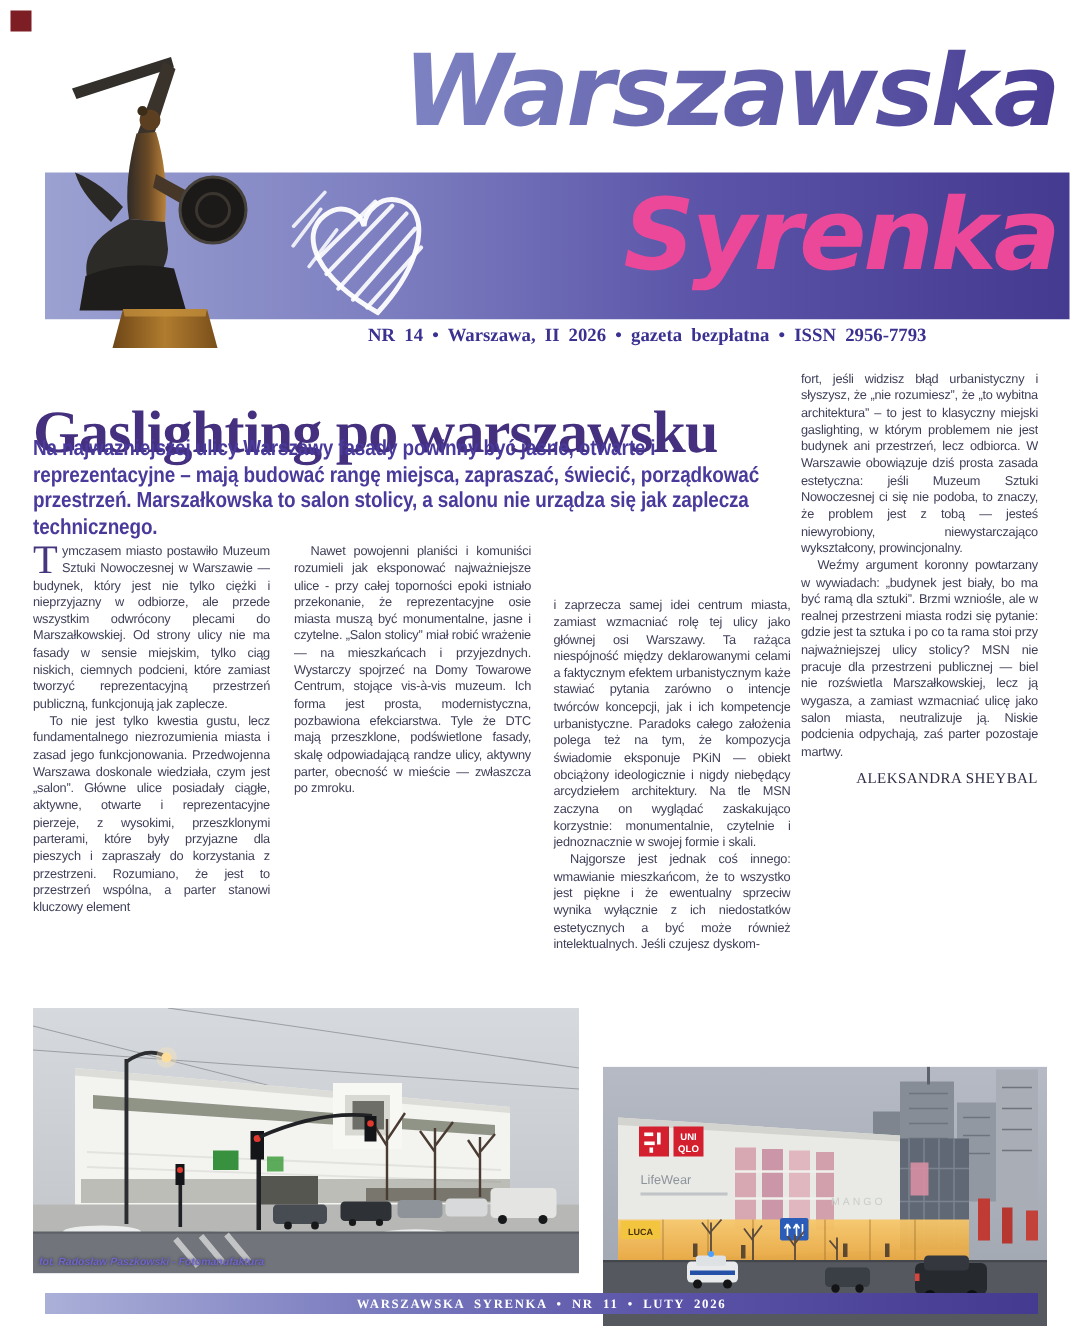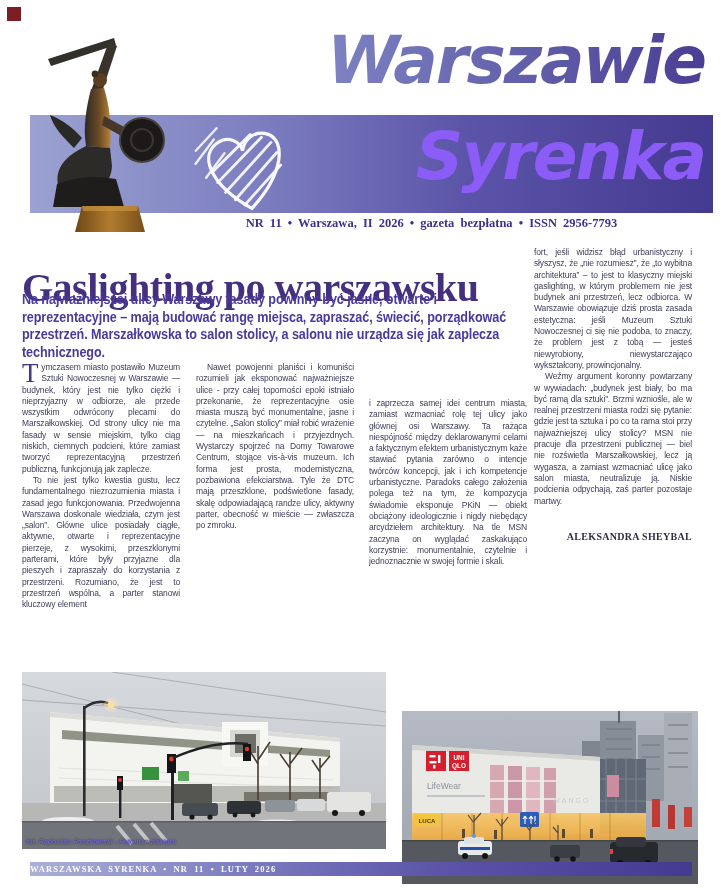--- a/index.html
+++ b/index.html
@@ -7,65 +7,65 @@
         font-family:"Liberation Sans",sans-serif;}
   
   .corner-mark{position:absolute;left:7px;top:7px;width:14px;height:14px;background:#7d1d24;}
   .band{position:absolute;left:30px;top:115px;width:683px;height:98px;
         background:linear-gradient(90deg,#9ba2d1 0%,#7e80c1 32%,#5b54a8 64%,#443a90 100%);}
   .mast-title1{position:absolute;right:16px;top:28px;font-family:"DejaVu Sans",sans-serif;
         font-style:italic;font-weight:bold;font-size:66px;letter-spacing:-2px;line-height:1;
         color:#5a54a5;background:linear-gradient(90deg,#7d83c2,#4a3e94);
         -webkit-background-clip:text;background-clip:text;-webkit-text-fill-color:transparent;}
   .mast-title2{position:absolute;right:16px;top:124px;font-family:"DejaVu Sans",sans-serif;
-        font-style:italic;font-weight:bold;font-size:66px;letter-spacing:-2px;line-height:1;color:#8b5cf6;}
+        font-style:italic;font-weight:bold;font-size:66px;letter-spacing:-2px;line-height:1;color:#ec4899;}
   .issue-line{position:absolute;left:30px;top:213px;width:683px;height:20px;background:#fff;
         color:#3b3191;font-family:"Liberation Serif",serif;font-weight:bold;font-size:12.5px;
         line-height:20px;text-align:center;padding-left:120px;box-sizing:border-box;word-spacing:3px;}
   .statue{position:absolute;left:24px;top:16px;width:156px;height:216px;}
   .heart{position:absolute;left:190px;top:114px;width:108px;height:108px;transform:rotate(-8deg);}
   
   .headline{position:absolute;left:22px;top:240px;width:510px;font-family:"Liberation Serif",serif;
         font-weight:bold;font-size:40px;letter-spacing:-0.5px;color:#44307f;line-height:1.05;}
   .lede{position:absolute;left:22px;top:291px;width:586px;transform:scaleX(0.87);transform-origin:left top;
         font-weight:bold;font-size:14.5px;line-height:17.5px;color:#4a3a9b;letter-spacing:-0.1px;}
   .col{position:absolute;width:158px;font-size:8.5px;line-height:11.3px;color:#3e3e58;
        text-align:justify;letter-spacing:-0.15px;overflow:hidden;}
   .col p{margin:0;text-indent:11px;}
   .col p.cont,.col p.lead{text-indent:0;}
   .dropcap{float:left;font-family:"Liberation Serif",serif;font-size:27px;line-height:21px;
        color:#46357f;padding:1px 3px 0 0;}
-  .author{margin-top:24px;text-align:right;font-family:"Liberation Serif",serif;
-       font-weight:bold;font-size:10px;letter-spacing:0.3px;color:#2e2e45;text-indent:0;}
+  .author{margin-top:7px;text-align:right;font-family:"Liberation Serif",serif;
+       font-weight:normal;font-size:10px;letter-spacing:0.3px;color:#2e2e45;text-indent:0;}
   #col1{left:22px;top:362px;height:306px;}
   #col2{left:196px;top:362px;height:306px;}
   #col3{left:369px;top:362px;height:306px;margin-top:36px;}
   #col4{left:534px;top:247px;height:422px;}
   
   .photoL{position:absolute;left:22px;top:672px;width:364px;height:177px;overflow:hidden;}
   .photoR{position:absolute;left:402px;top:671px;width:356px;height:173px;overflow:hidden;margin-top:40px;}
   .caption{position:absolute;left:26px;top:838px;font-size:7px;font-weight:bold;font-style:italic;
        color:#6f64c9;text-shadow:0 0 2px rgba(20,20,30,.7);}
   
   .footer-bar{position:absolute;left:30px;top:862px;width:662px;height:14px;
        background:linear-gradient(90deg,#aab0d8 0%,#7e80c1 30%,#5b54a8 62%,#443a90 100%);
        color:#fff;font-family:"Liberation Serif",serif;font-weight:bold;font-size:8.5px;
-       line-height:14px;text-align:left;letter-spacing:1.1px;word-spacing:3px;}
+       line-height:14px;text-align:center;letter-spacing:1.1px;word-spacing:3px;}
 </style>
 </head>
 <body>
 
 <div class="page">
 
   <div class="corner-mark"></div>
 
   <div class="band"></div>
-  <div class="mast-title1">Warszawie</div>
+  <div class="mast-title1">Warszawska</div>
   <div class="mast-title2">Syrenka</div>
-  <div class="issue-line">NR 11 • Warszawa, II 2026 • gazeta bezpłatna • ISSN 2956-7793</div>
+  <div class="issue-line">NR 14 • Warszawa, II 2026 • gazeta bezpłatna • ISSN 2956-7793</div>
 
   <div class="statue">
     <svg width="156" height="216" viewBox="0 0 156 216">
       <defs>
         <linearGradient id="ped" x1="0" y1="0" x2="1" y2="0">
           <stop offset="0" stop-color="#6e4617"></stop>
             <stop offset=".5" stop-color="#b07c2e"></stop>
             <stop offset="1" stop-color="#7a4f1b"></stop>
         </linearGradient>
         <linearGradient id="bod" x1="0" y1="0" x2="1" y2="0">
@@ -118,20 +118,21 @@
     <p class="lead"><span class="dropcap">T</span><span>ymczasem miasto postawiło Muzeum Sztuki Nowoczesnej w Warszawie — budynek, który jest nie tylko ciężki i nieprzyjazny w odbiorze, ale przede wszystkim odwrócony plecami do Marszałkowskiej. Od strony ulicy nie ma fasady w sensie miejskim, tylko ciąg niskich, ciemnych podcieni, które zamiast tworzyć reprezentacyjną przestrzeń publiczną, funkcjonują jak zaplecze.</span></p>
     <p>To nie jest tylko kwestia gustu, lecz fundamentalnego niezrozumienia miasta i zasad jego funkcjonowania. Przedwojenna Warszawa doskonale wiedziała, czym jest „salon”. Główne ulice posiadały ciągłe, aktywne, otwarte i reprezentacyjne pierzeje, z wysokimi, przeszklonymi parterami, które były przyjazne dla pieszych i zapraszały do korzystania z przestrzeni. Rozumiano, że jest to przestrzeń wspólna, a parter stanowi kluczowy element</p>
   </div>
 
   <div class="col" id="col2">
     <p>Nawet powojenni planiści i komuniści rozumieli jak eksponować najważniejsze ulice - przy całej toporności epoki istniało przekonanie, że reprezentacyjne osie miasta muszą być monumentalne, jasne i czytelne. „Salon stolicy” miał robić wrażenie — na mieszkańcach i przyjezdnych. Wystarczy spojrzeć na Domy Towarowe Centrum, stojące vis-à-vis muzeum. Ich forma jest prosta, modernistyczna, pozbawiona efekciarstwa. Tyle że DTC mają przeszklone, podświetlone fasady, skalę odpowiadającą randze ulicy, aktywny parter, obecność w mieście — zwłaszcza po zmroku.</p>
   </div>
 
   <div class="col" id="col3">
     <p class="cont">i zaprzecza samej idei centrum miasta, zamiast wzmacniać rolę tej ulicy jako głównej osi Warszawy. Ta rażąca niespójność między deklarowanymi celami a faktycznym efektem urbanistycznym każe stawiać pytania zarówno o intencje twórców koncepcji, jak i ich kompetencje urbanistyczne. Paradoks całego założenia polega też na tym, że kompozycja świadomie eksponuje PKiN — obiekt obciążony ideologicznie i nigdy niebędący arcydziełem architektury. Na tle MSN zaczyna on wyglądać zaskakująco korzystnie: monumentalnie, czytelnie i jednoznacznie w swojej formie i skali.</p>
+    <p>Najgorsze jest jednak coś innego: wmawianie mieszkańcom, że to wszystko jest piękne i że ewentualny sprzeciw wynika wyłącznie z ich niedostatków estetycznych a być może również intelektualnych. Jeśli czujesz dyskom-</p>
   </div>
 
   <div class="col" id="col4">
     <p class="cont">fort, jeśli widzisz błąd urbanistyczny i słyszysz, że „nie rozumiesz”, że „to wybitna architektura” – to jest to klasyczny miejski gaslighting, w którym problemem nie jest budynek ani przestrzeń, lecz odbiorca. W Warszawie obowiązuje dziś prosta zasada estetyczna: jeśli Muzeum Sztuki Nowoczesnej ci się nie podoba, to znaczy, że problem jest z tobą — jesteś niewyrobiony, niewystarczająco wykształcony, prowincjonalny.</p>
     <p>Weźmy argument koronny powtarzany w wywiadach: „budynek jest biały, bo ma być ramą dla sztuki”. Brzmi wzniośle, ale w realnej przestrzeni miasta rodzi się pytanie: gdzie jest ta sztuka i po co ta rama stoi przy najważniejszej ulicy stolicy? MSN nie pracuje dla przestrzeni publicznej — biel nie rozświetla Marszałkowskiej, lecz ją wygasza, a zamiast wzmacniać ulicę jako salon miasta, neutralizuje ją. Niskie podcienia odpychają, zaś parter pozostaje martwy.</p>
     <div class="author">ALEKSANDRA SHEYBAL</div>
   </div>
 
   <div class="photoL">
     <svg width="364" height="177" viewBox="0 0 364 177">

